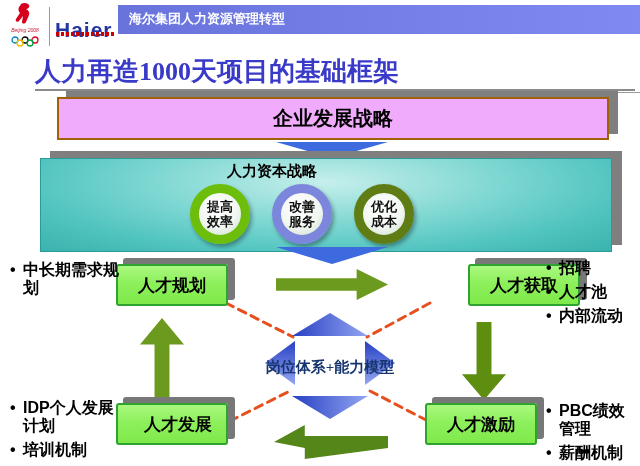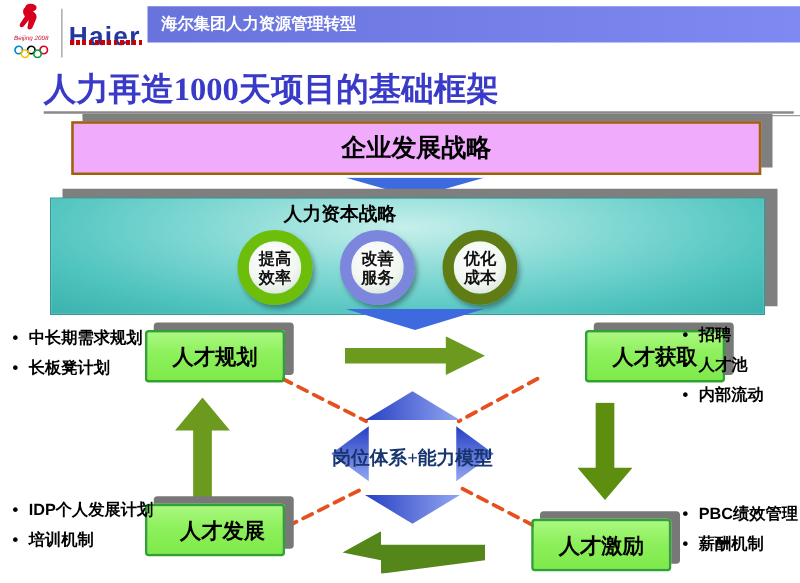--- a/index.html
+++ b/index.html
@@ -54,42 +54,42 @@
 
   
   .gbox{width:112px;height:42px;border-radius:3px;border:2px solid #2FA32F;box-sizing:border-box;
       background:linear-gradient(180deg,#AAF87F 0%,#8DF05C 45%,#7FE94A 100%);
       box-shadow:7px -6px 0 #787878;
       display:flex;align-items:center;justify-content:center;
       font-family:"Liberation Serif",serif;font-size:17px;font-weight:bold;color:#000;}
   .box-planning{left:116px;top:264px;}
   .box-acquisition{left:425px;top:264px;margin-left:43px;}
   .box-development{left:116px;top:403px;padding-left:12px;}
-  .box-incentive{left:425px;top:403px;margin-top:12px;}
+  .box-incentive{left:425px;top:403px;}
 
   
   .arrow-right{left:276px;top:269px;width:112px;height:31px;background:#6B9A1E;
       clip-path:polygon(0 30%,72% 30%,72% 0,100% 50%,72% 100%,72% 70%,0 70%);}
   .arrow-up{left:140px;top:318px;width:44px;height:80px;background:#6B9A1E;
       clip-path:polygon(50% 0,100% 33%,67% 33%,67% 100%,33% 100%,33% 33%,0 33%);}
   .arrow-down{left:462px;top:322px;width:44px;height:78px;background:#5D8E10;
       clip-path:polygon(33% 0,67% 0,67% 67%,100% 67%,50% 100%,0 67%,33% 67%);}
   .arrow-left{left:274px;top:425px;width:114px;height:34px;background:#55861A;
       clip-path:polygon(0 50%,27% 0,27% 32%,100% 32%,100% 68%,27% 100%,27% 68%);}
 
   
   .diamond-svg{left:252px;top:312px;}
   .diamond-text{left:252px;top:312px;width:156px;height:110px;
       display:flex;flex-direction:row;align-items:center;justify-content:center;
       font-family:"Liberation Serif",serif;font-size:15px;font-weight:bold;color:#16356E;
       line-height:20px;text-align:center;}
   .dashes{left:0;top:0;pointer-events:none;}
 
   
-  ul.blist{margin:0;padding:0;list-style:none;font-size:13px;font-weight:bold;color:#000;
+  ul.blist{margin:0;padding:0;list-style:none;font-size:16px;font-weight:bold;color:#000;
       line-height:18px;}
   ul.blist li{position:relative;padding-left:15px;margin-bottom:6px;}
   ul.blist li::before{content:"•";position:absolute;left:2px;top:0;}
   .list-tl{left:8px;top:261px;width:112px;}
   .list-tr{left:544px;top:259px;width:95px;}
   .list-bl{left:8px;top:399px;width:118px;}
   .list-br{left:544px;top:402px;width:96px;}
   .list-br li{margin-bottom:8px;}
 </style>
 </head>
@@ -176,21 +176,20 @@
   <div class="abs arrow-down"></div>
   <div class="abs arrow-left"></div>
 
   <div class="abs gbox box-planning">人才规划</div>
   <div class="abs gbox box-acquisition">人才获取</div>
   <div class="abs gbox box-development">人才发展</div>
   <div class="abs gbox box-incentive">人才激励</div>
 
   <ul class="abs blist list-tl">
     <li>中长期需求规划</li>
-    <li>长板凳计划</li>
   </ul>
   <ul class="abs blist list-tr">
     <li>招聘</li>
     <li>人才池</li>
     <li>内部流动</li>
   </ul>
   <ul class="abs blist list-bl">
     <li>IDP个人发展计划</li>
     <li>培训机制</li>
   </ul>

